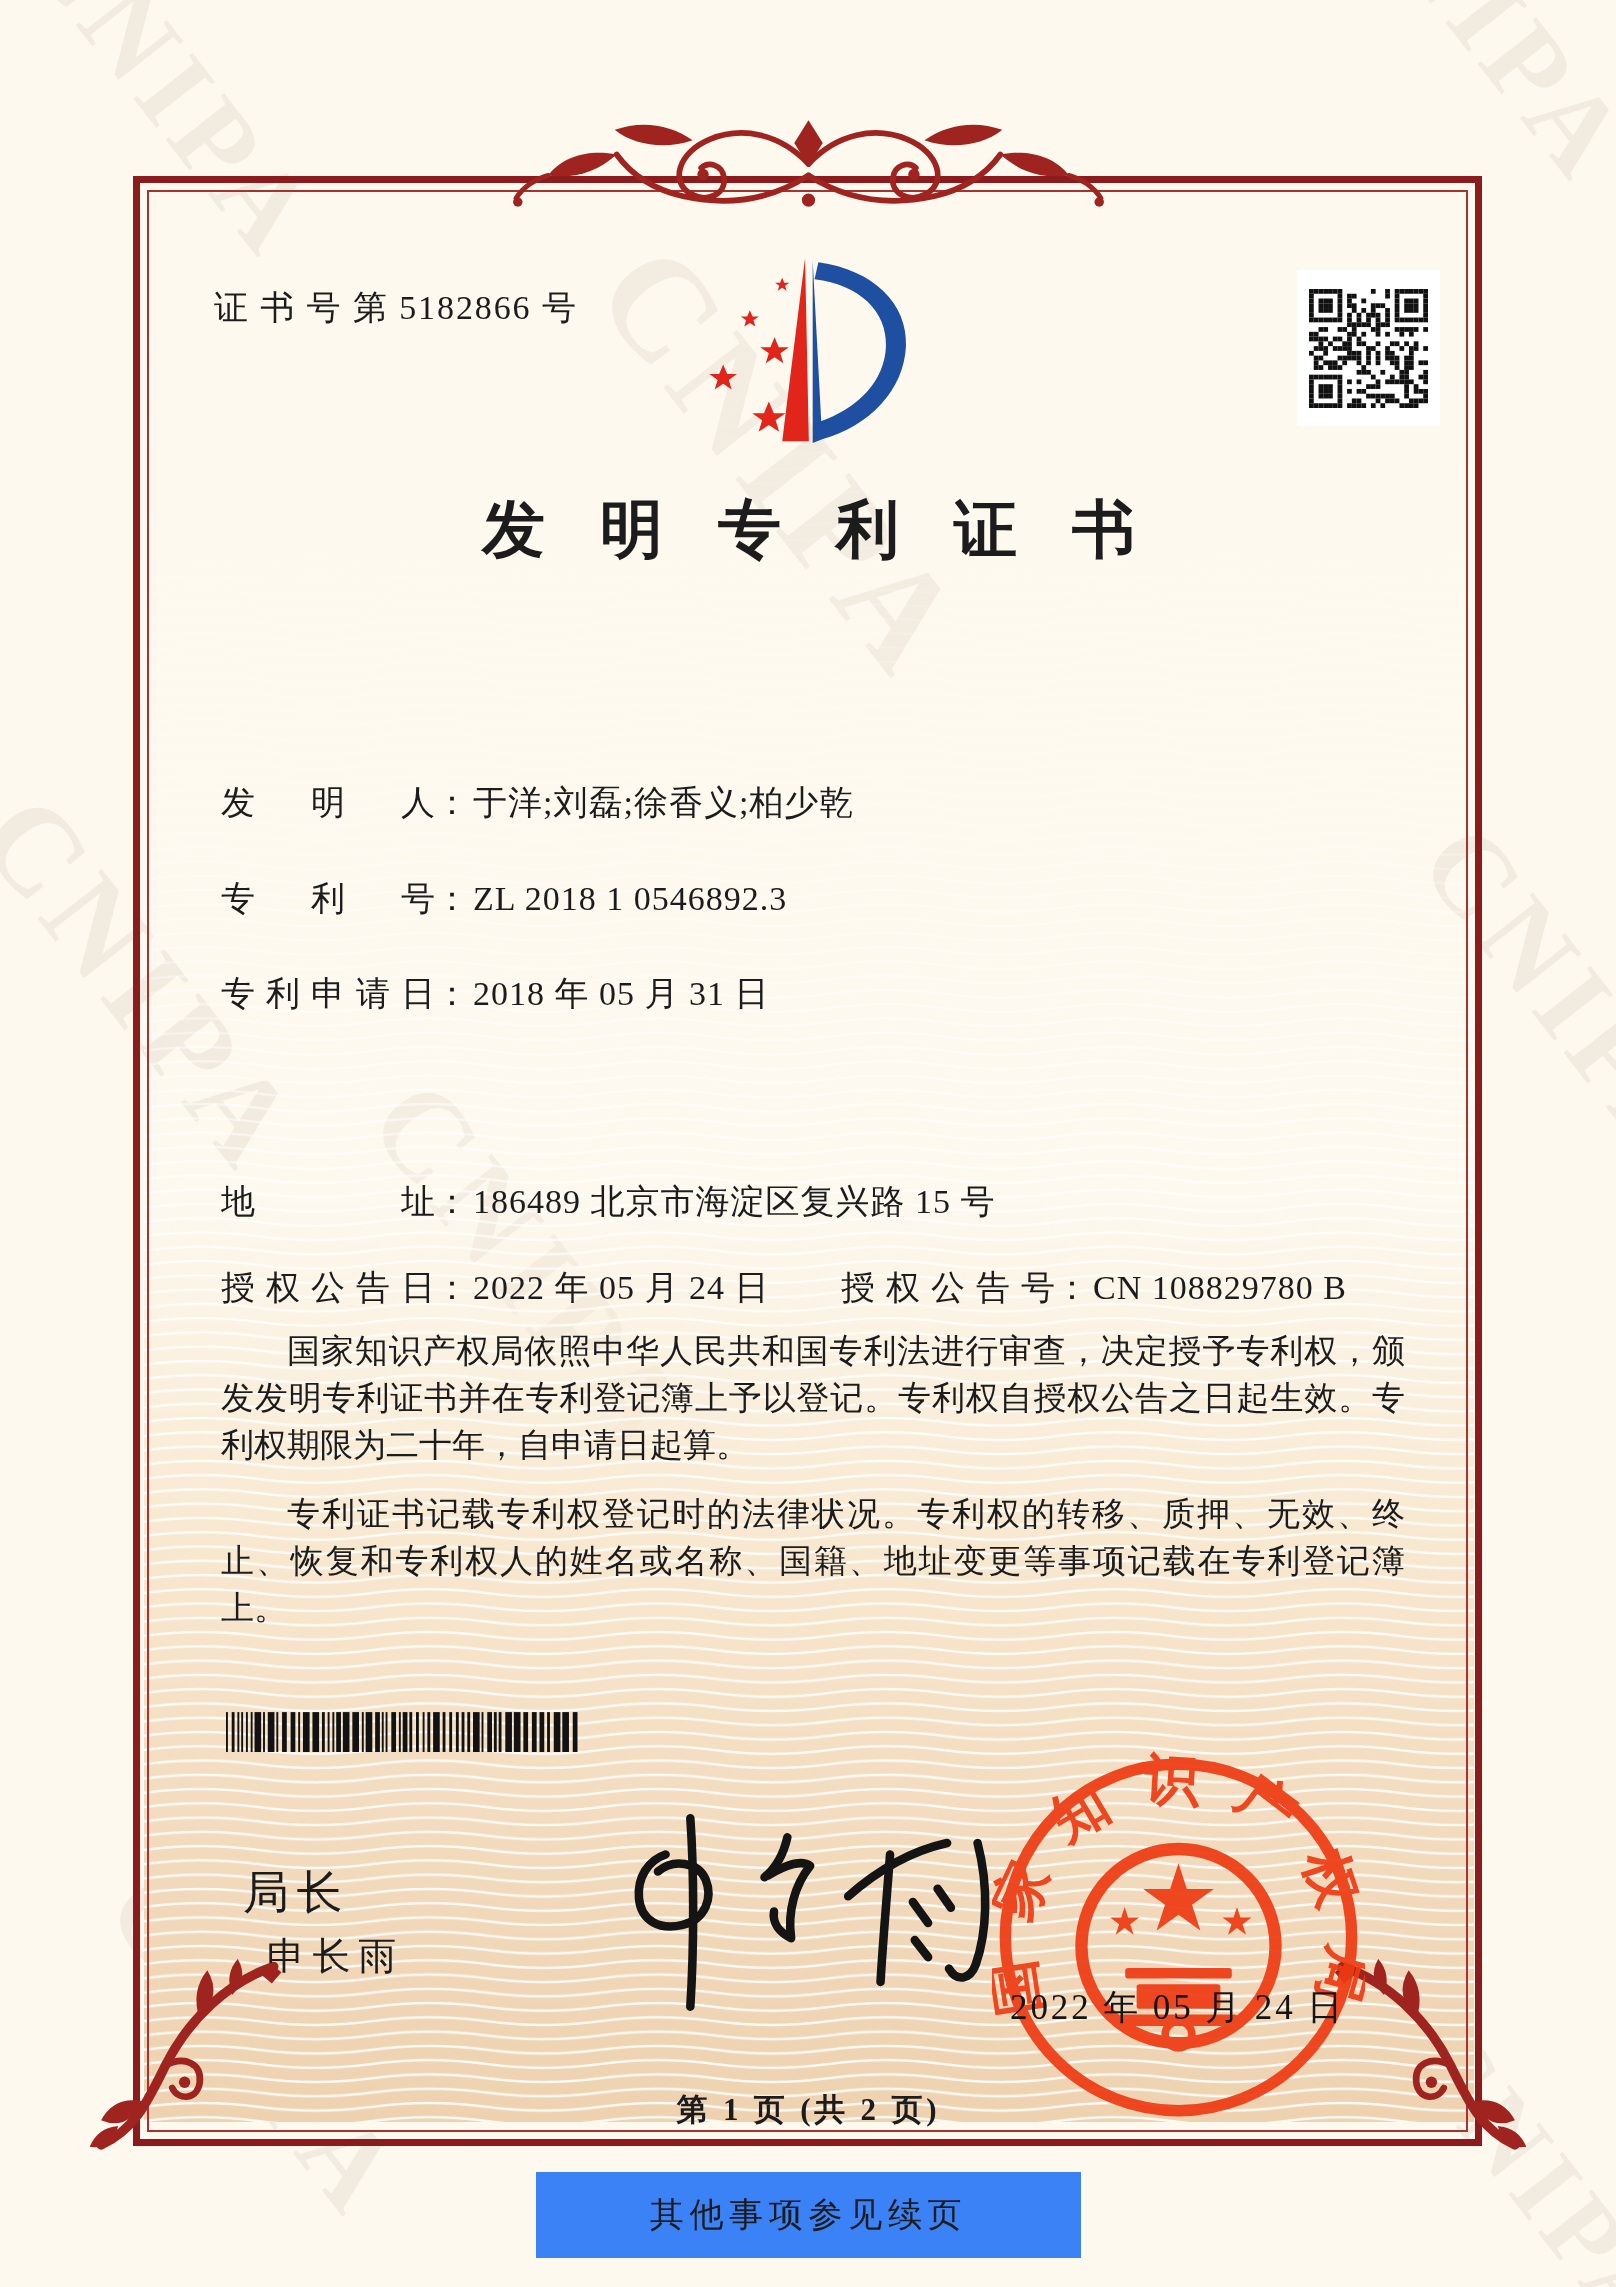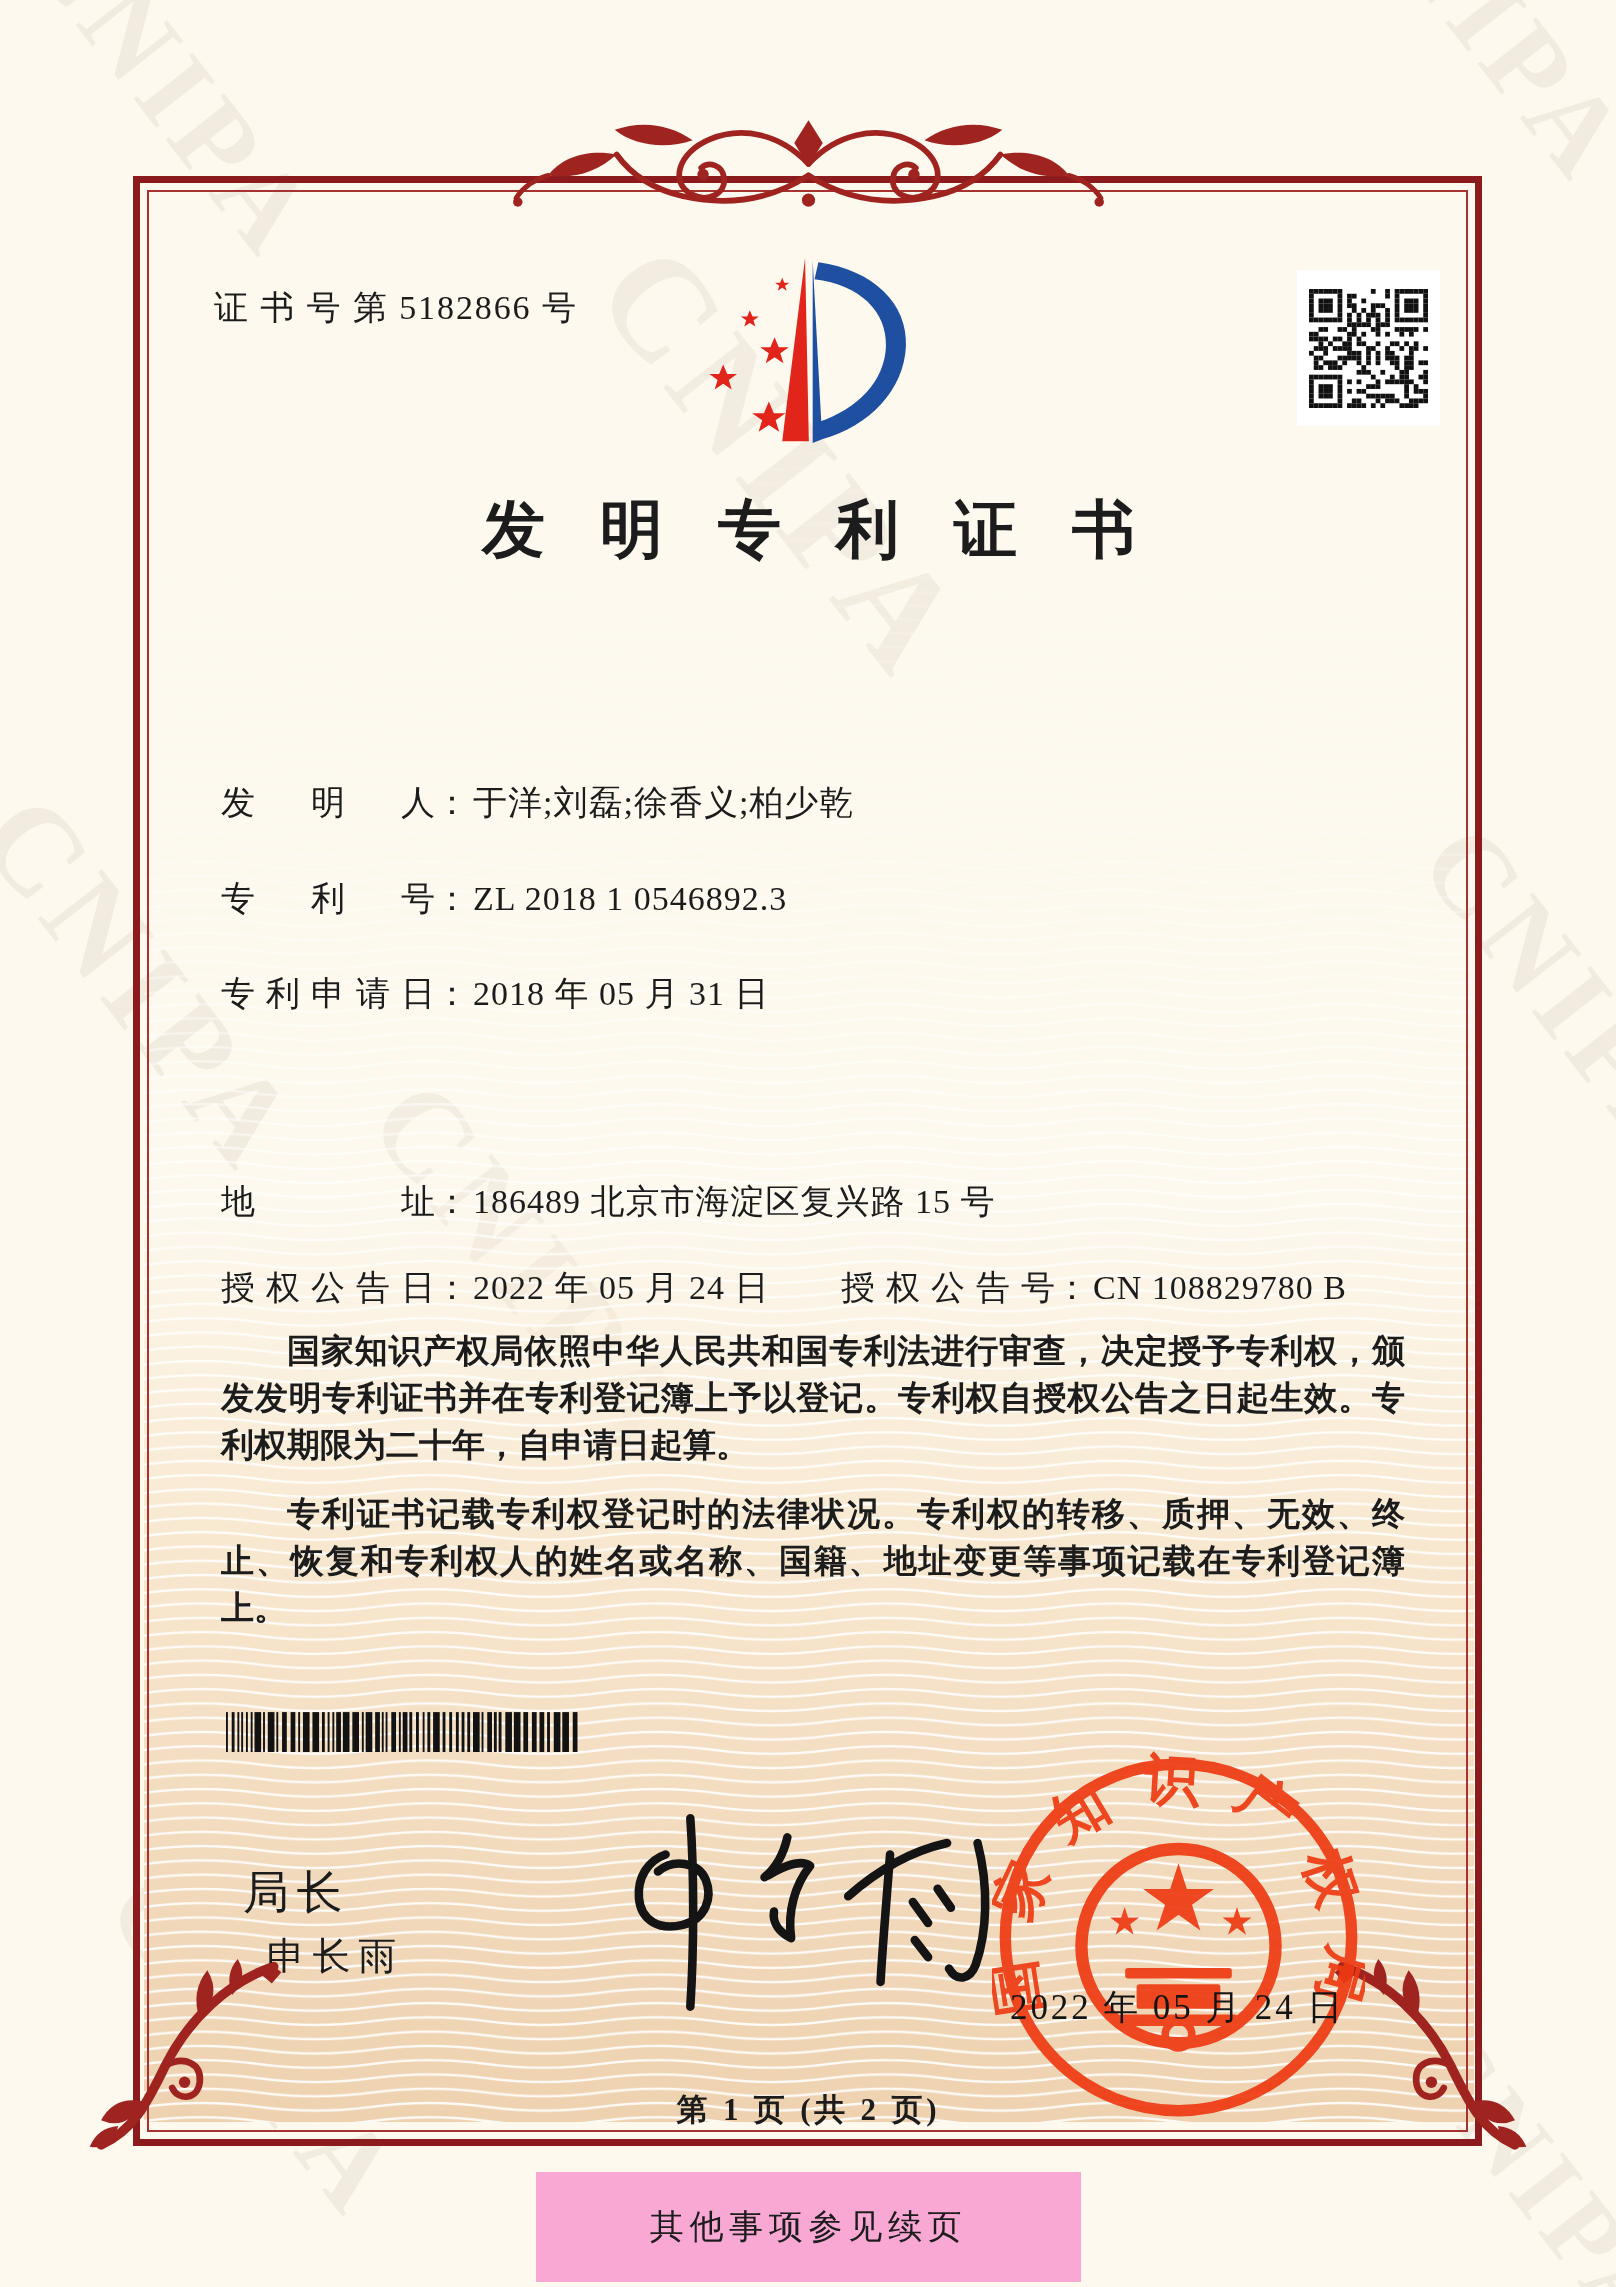--- a/index.html
+++ b/index.html
@@ -27,35 +27,35 @@
   
   .frow{position:absolute;left:221px;font-size:34px;white-space:nowrap;}
   .flabel{display:inline-block;width:214px;text-align:justify;text-align-last:justify;
           vertical-align:bottom;}
   .fcolon{display:inline-block;width:38px;}
   .fvalue{letter-spacing:1px;}
   .grant2{position:absolute;left:620px;top:0;}
   
   .paras{position:absolute;left:221px;top:1328px;width:1184px;font-size:33px;line-height:47px;
          text-align:justify;}
-  .paras p{margin:0 0 22px 0;text-indent:2em;font-weight:bold;}
+  .paras p{margin:0 0 22px 0;text-indent:2em;}
   
   .barcode{position:absolute;left:226px;top:1712px;}
   .signer-title{position:absolute;left:243px;top:1862px;font-size:46px;letter-spacing:7.6px;
      font-family:"Liberation Sans","DejaVu Sans",sans-serif;font-weight:500;}
   .signer-name{position:absolute;left:243px;top:1931px;font-size:38px;letter-spacing:7.6px;
      font-family:"Liberation Sans","DejaVu Sans",sans-serif;font-weight:500;margin-left:24px;}
   .signature{position:absolute;left:599px;top:1805px;}
   .seal{position:absolute;left:992px;top:1751px;width:373px;height:373px;}
   .seal-date{position:absolute;left:1010px;top:1984px;width:361px;font-size:35px;
              letter-spacing:2.9px;color:#141414;white-space:nowrap;}
   .page-num{position:absolute;left:0;right:0;top:2089px;text-align:center;font-size:31px;
             letter-spacing:3.8px;font-weight:bold;}
   .cont-note{position:absolute;left:0;right:0;top:2172px;text-align:center;}
-  .cont-note span{display:inline-block;background:#f9a8d4;padding:32px 114px;font-size:34px;
+  .cont-note span{display:inline-block;background:#3b82f6;padding:20px 114px;font-size:34px;
                   letter-spacing:5.7px;}
   .ornament-top{position:absolute;left:502px;top:88px;}
   .corner{position:absolute;}
 </style>
 </head>
 <body>
 
 <div id="page">
 
   <div class="wm" style="left:-28.5px;top:19px;font-size:114px;">CNIPA</div>

